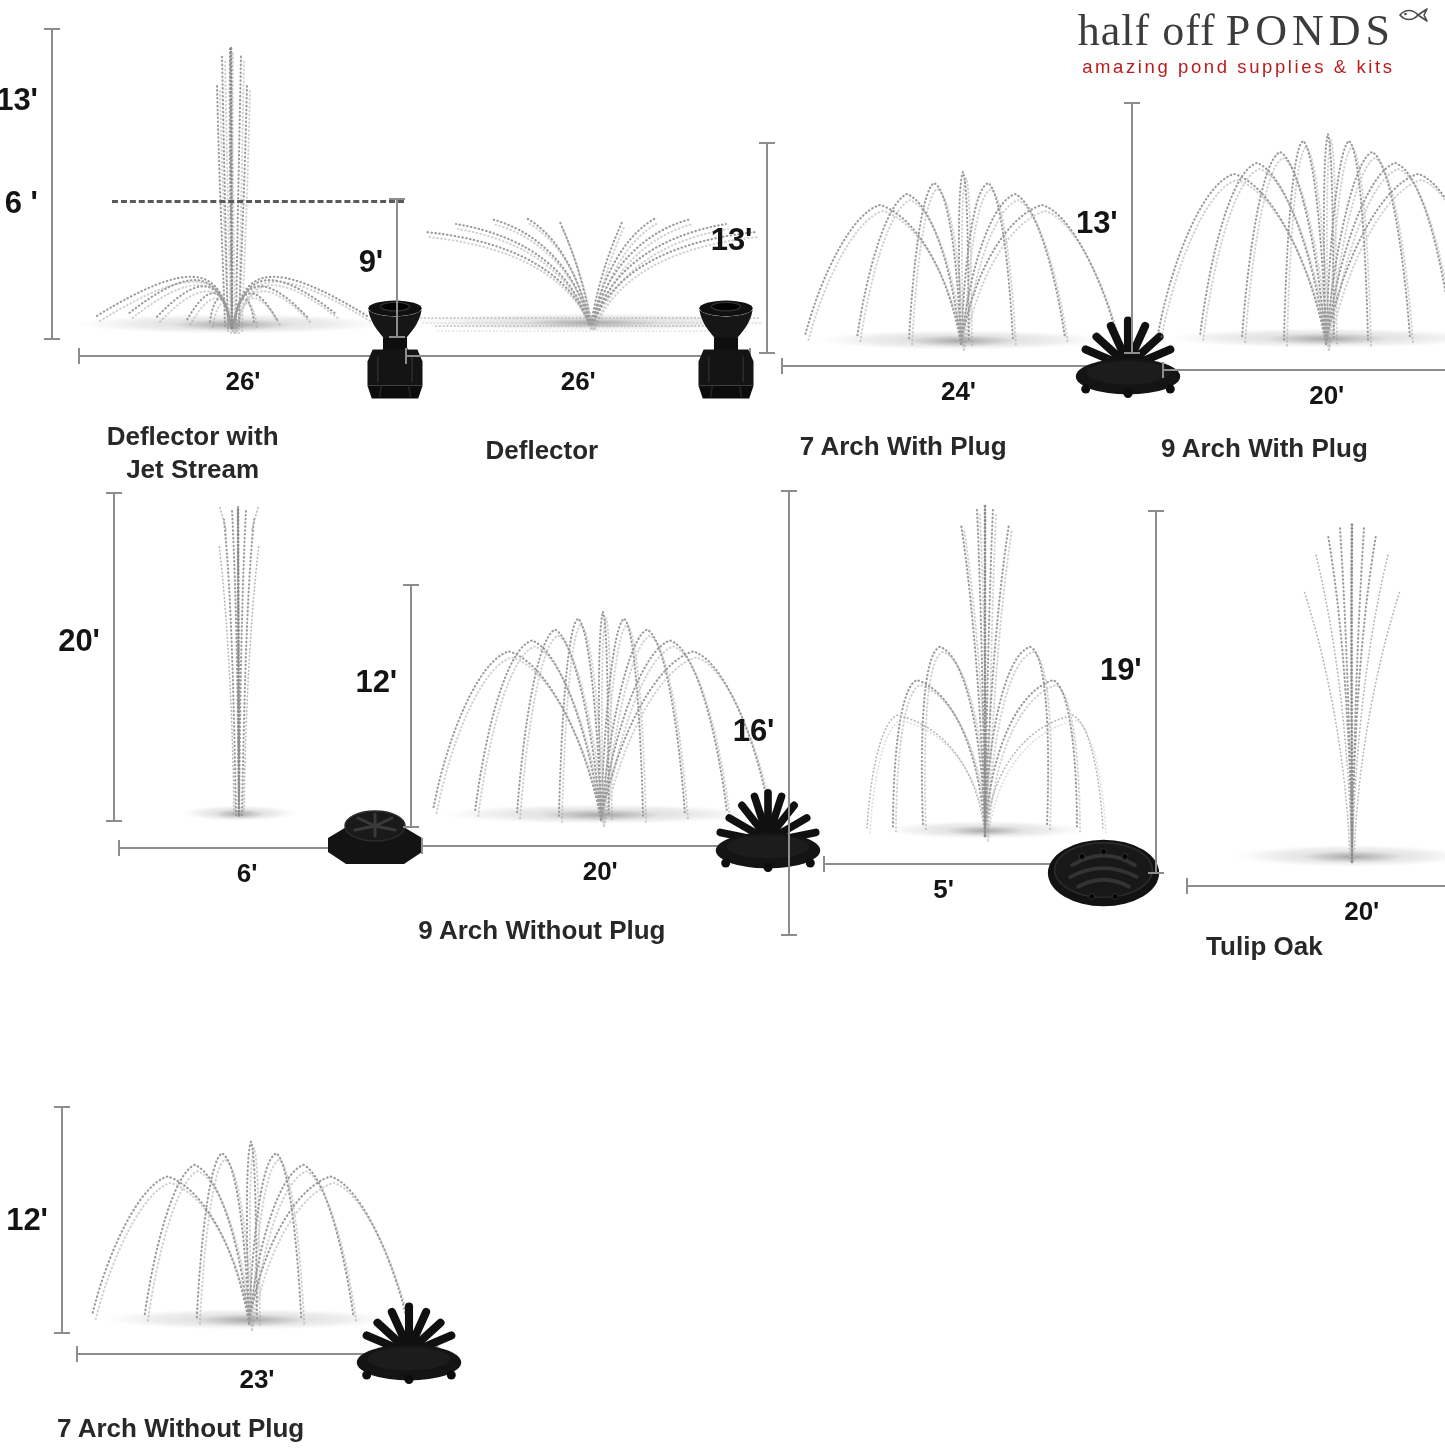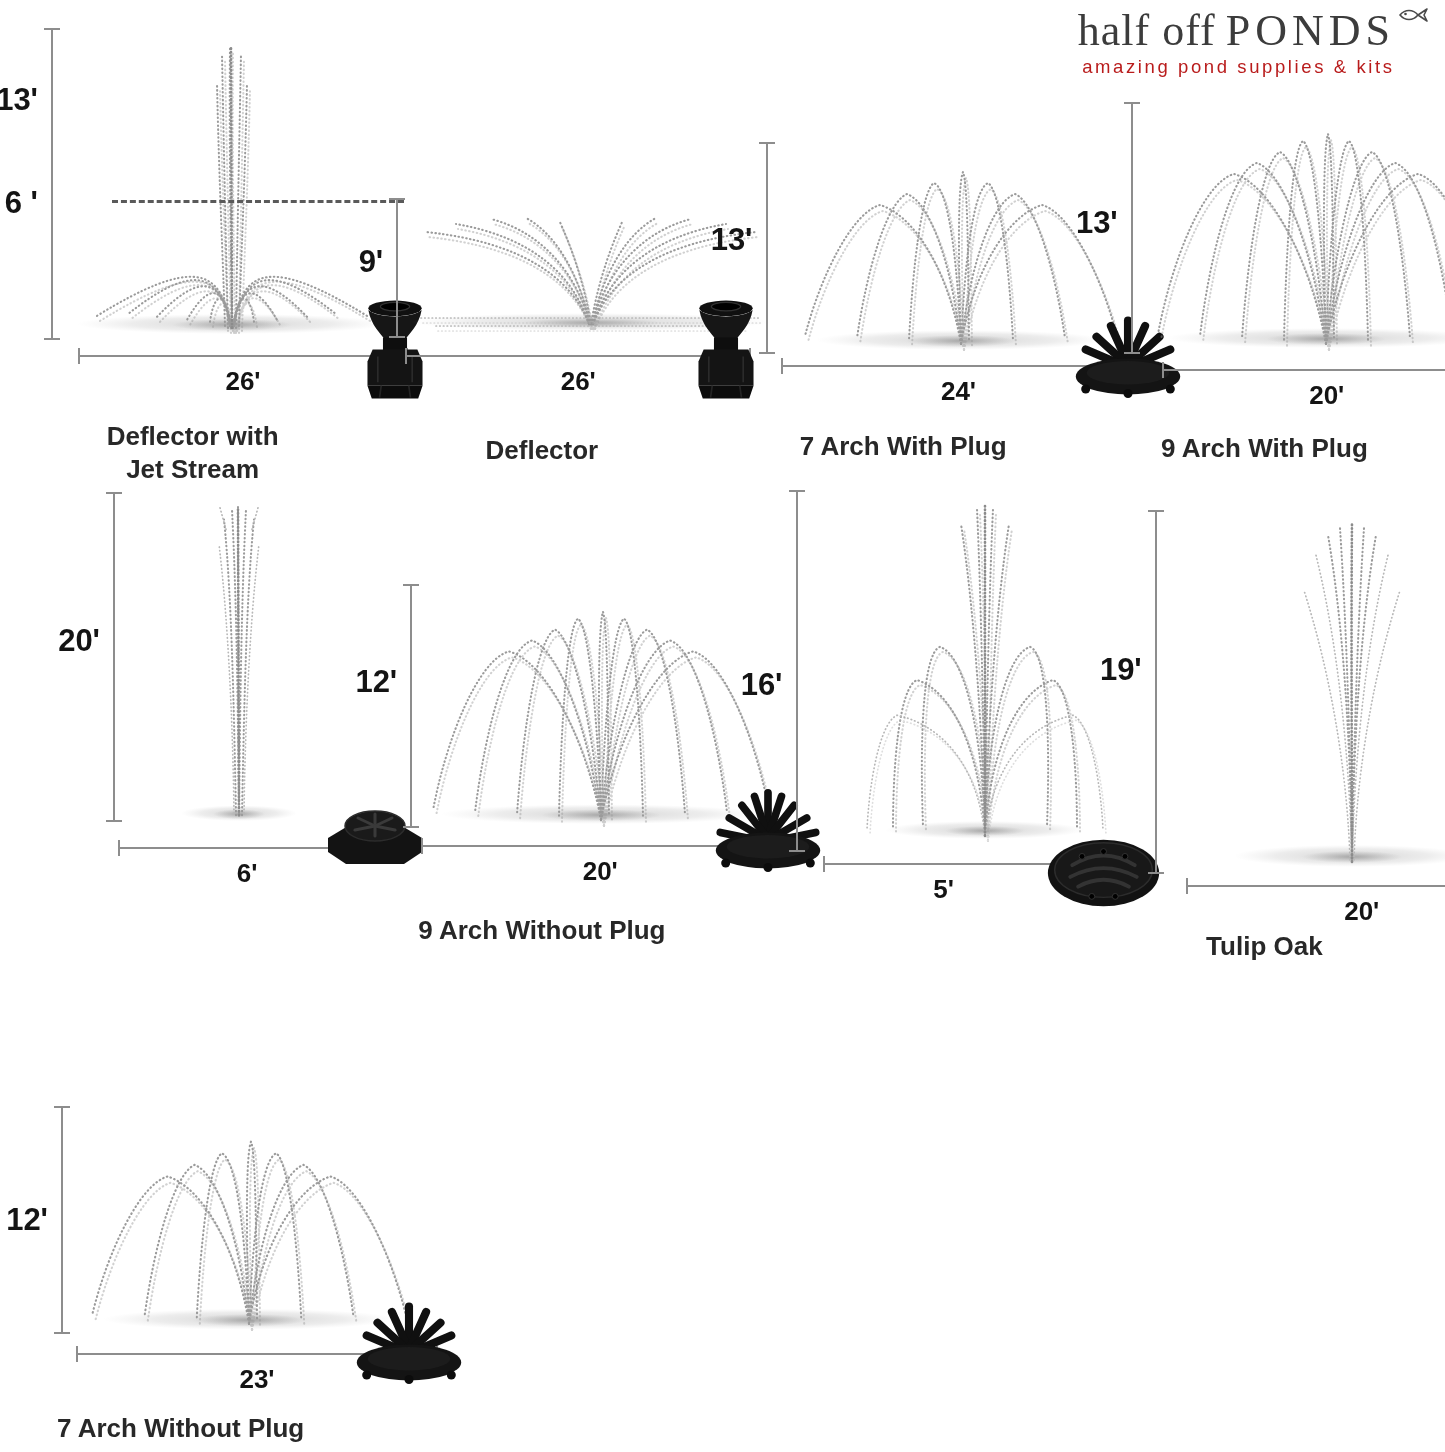--- a/index.html
+++ b/index.html
@@ -385,21 +385,21 @@
         <div class="hl"></div>
       </div>
     <svg class="nozzle" style="left:348px;top:298px;width:118px;height:90px;" viewBox="0 0 130 100">
         <use href="#sym-nozzle-arch9"></use>
       </svg>
     <div class="wlabel" style="left:60px;top:372px;width:358px;">20'</div>
     <div class="cellname" style="top:430px;">9 Arch Without Plug</div>
   </div>
 
   <div class="cell">
-    <div class="vmeasure" style="left:66px;top:6px;height:362px;text-decoration:underline;">
+    <div class="vmeasure" style="left:58px;top:6px;height:446px;text-decoration:underline;">
       <div class="vl"></div>
       <span class="vlabel" style="top:54%;">16'</span>
     </div>
     <svg class="spray" style="left:92px;top:10px;width:340px;height:352px;" viewBox="0 0 340 350" preserveAspectRatio="none">
         <use href="#sym-tulip"></use>
       </svg>
     <div class="hmeasure" style="left:100px;top:372px;width:242px;">
         <div class="hl"></div>
       </div>
     <svg class="nozzle" style="left:320px;top:342px;width:122px;height:93px;" viewBox="0 0 125 95">

